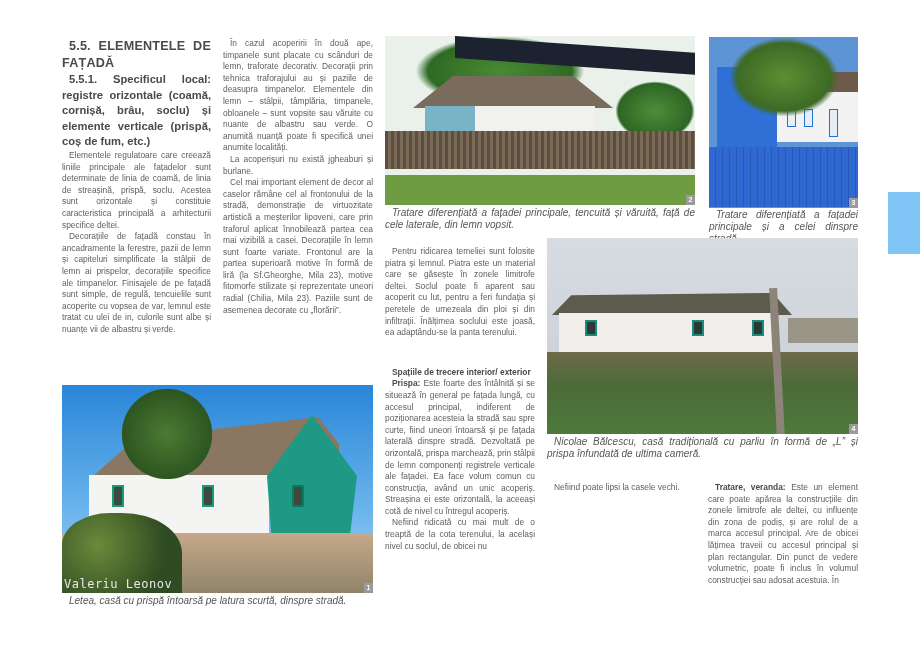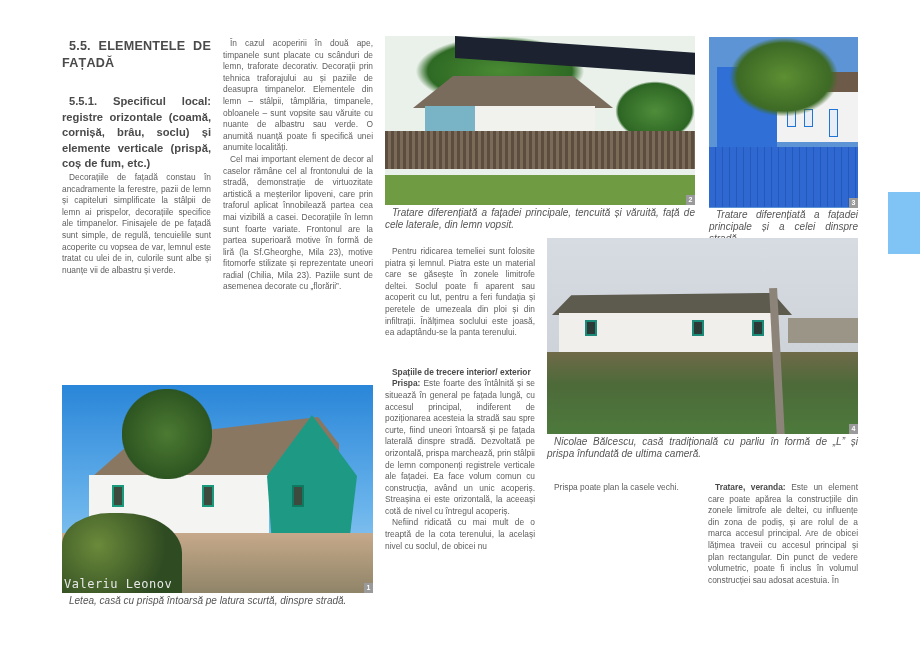--- a/index.html
+++ b/index.html
@@ -5,21 +5,21 @@
   * { box-sizing: border-box; margin: 0; padding: 0; }
   html, body { width: 920px; height: 650px; background: #ffffff; overflow: hidden; }
   body { position: relative; font-family: "Liberation Sans", sans-serif; color: #5a5a5a; }
 
   .col { position: absolute; font-size: 8.4px; line-height: 11.6px; text-align: justify; color: #5e5e5e; }
   .col p { text-indent: 7px; }
   .col p + p { margin-top: 0; }
 
   .h1 { font-weight: bold; font-size: 12.6px; line-height: 17px; color: #4a4a4a; letter-spacing: 0.2px; text-align: justify; text-align-last: left; }
   .h1 .indent { display: inline-block; width: 7px; }
-  .h2 { font-weight: bold; font-size: 11.2px; line-height: 15.6px; color: #4a4a4a; margin-top: 22px; text-align: justify; }
+  .h2 { font-weight: bold; font-size: 11.2px; line-height: 15.6px; color: #4a4a4a; text-align: justify; }
   .h3 { font-weight: bold; color: #4a4a4a; }
   .b { font-weight: bold; color: #4a4a4a; margin-top: 40px; }
 
   .photo { position: absolute; overflow: hidden; }
   .photo .num { position: absolute; right: 0; bottom: 0; width: 9px; height: 10px; background: #9a9a9a; color: #fff; font-size: 7px; line-height: 10px; text-align: center; font-weight: bold; }
   .caption { position: absolute; font-style: italic; font-size: 10px; line-height: 12px; color: #555; text-align: justify; }
   .caption p { text-indent: 7px; }
 
   .page-tab { position: absolute; left: 888px; top: 192px; width: 32px; height: 62px; background: #7fc4f5; color: #ffffff; font-size: 17px; line-height: 62px; text-align: center; padding-left: 48px; }
   .watermark { position: absolute; left: 2px; bottom: 2px; font-family: "DejaVu Sans Mono", monospace; font-size: 12px; color: #e8e8e8; letter-spacing: 0.5px; }
@@ -62,25 +62,27 @@
   .p4-pole { position:absolute; left:226px; top:50px; width:8px; height:150px; background:#8c8478; transform: rotate(-3deg); }
   .p4-win { position:absolute; width:12px; height:16px; border:2px solid #1c8a78; background:#2b3a36; }
   .p4-shed { position:absolute; right:0; top:80px; width:70px; height:25px; background:#9b9588; }
 </style>
 </head>
 <body>
 
 <div class="col" style="left:62px; top:38px; width:149px;">
   <div class="h1"><span class="indent"></span><span>5.5. ELEMENTELE DE FAȚADĂ</span></div>
   <div class="h2" style="text-indent:7px;">5.5.1. Specificul local: registre orizontale (coamă, cornișă, brâu, soclu) și elemente verticale (prispă, coș de fum, etc.)</div>
+  <p>Elementele regulatoare care creează liniile principale ale fațadelor sunt determinate de linia de coamă, de linia de streașină, prispă, soclu. Acestea sunt orizontale și constituie caracteristica principală a arhitecturii specifice deltei.</p>
   <p>Decorațiile de fațadă constau în ancadramente la ferestre, pazii de lemn și capiteluri simplificate la stâlpii de lemn ai prispelor, decorațiile specifice ale timpanelor. Finisajele de pe fațadă sunt simple, de regulă, tencuielile sunt acoperite cu vopsea de var, lemnul este tratat cu ulei de in, culorile sunt albe și nuanțe vii de albastru și verde.</p>
 </div>
 
 <div class="col" style="left:223px; top:38px; width:150px;">
   <p>În cazul acoperirii în două ape, timpanele sunt placate cu scânduri de lemn, traforate decorativ. Decorații prin tehnica traforajului au și paziile de deasupra timpanelor. Elementele din lemn – stâlpii, tâmplăria, timpanele, obloanele – sunt vopsite sau văruite cu nuante de albastru sau verde. O anumită nuanță poate fi specifică unei anumite localități.</p>
+  <p>La acoperișuri nu există jgheaburi și burlane.</p>
   <p>Cel mai important element de decor al caselor rămâne cel al frontonului de la stradă, demonstrație de virtuozitate artistică a meșterilor lipoveni, care prin traforul aplicat înnobilează partea cea mai vizibilă a casei. Decorațiile în lemn sunt foarte variate. Frontonul are la partea superioară motive în formă de liră (la Sf.Gheorghe, Mila 23), motive fitomorfe stilizate și reprezentate uneori radial (Chilia, Mila 23). Paziile sunt de asemenea decorate cu „florării”.</p>
 </div>
 
 <div class="photo" style="left:62px; top:385px; width:311px; height:208px;">
   <div class="p1-sky"></div>
   <div class="p1-roof"></div>
   <div class="p1-wall"></div>
   <div class="p1-gable"></div>
   <div class="p1-win" style="left:50px; top:100px;"></div>
   <div class="p1-win" style="left:140px; top:100px;"></div>
@@ -146,18 +148,18 @@
   <div class="p4-win" style="left:205px; top:82px;"></div>
   <div class="p4-ground"></div>
   <div class="p4-pole"></div>
   <span class="num">4</span>
 </div>
 <div class="caption" style="left:547px; top:436px; width:311px;">
   <p>Nicolae Bălcescu, casă tradițională cu parliu în formă de „L” și prispa înfundată de ultima cameră.</p>
 </div>
 
 <div class="col" style="left:547px; top:482px; width:149px;">
-  <p>Prispa poate plan la casele vechi.</p>
+  <p>Nefiind poate lipsi la casele vechi.</p>
 </div>
 
 <div class="col" style="left:708px; top:482px; width:150px;">
   <p><span class="b">Tratare, veranda:</span><span> Este un element care poate apărea la construcțiile din zonele limitrofe ale deltei, cu influențe din zona de podiș, și are rolul de a marca accesul principal. Are de obicei lățimea traveii cu accesul principal și plan rectangular. Din punct de vedere volumetric, poate fi inclus în volumul construcției sau adosat acestuia. În</span></p>
 </div>
 
 </body></html>

